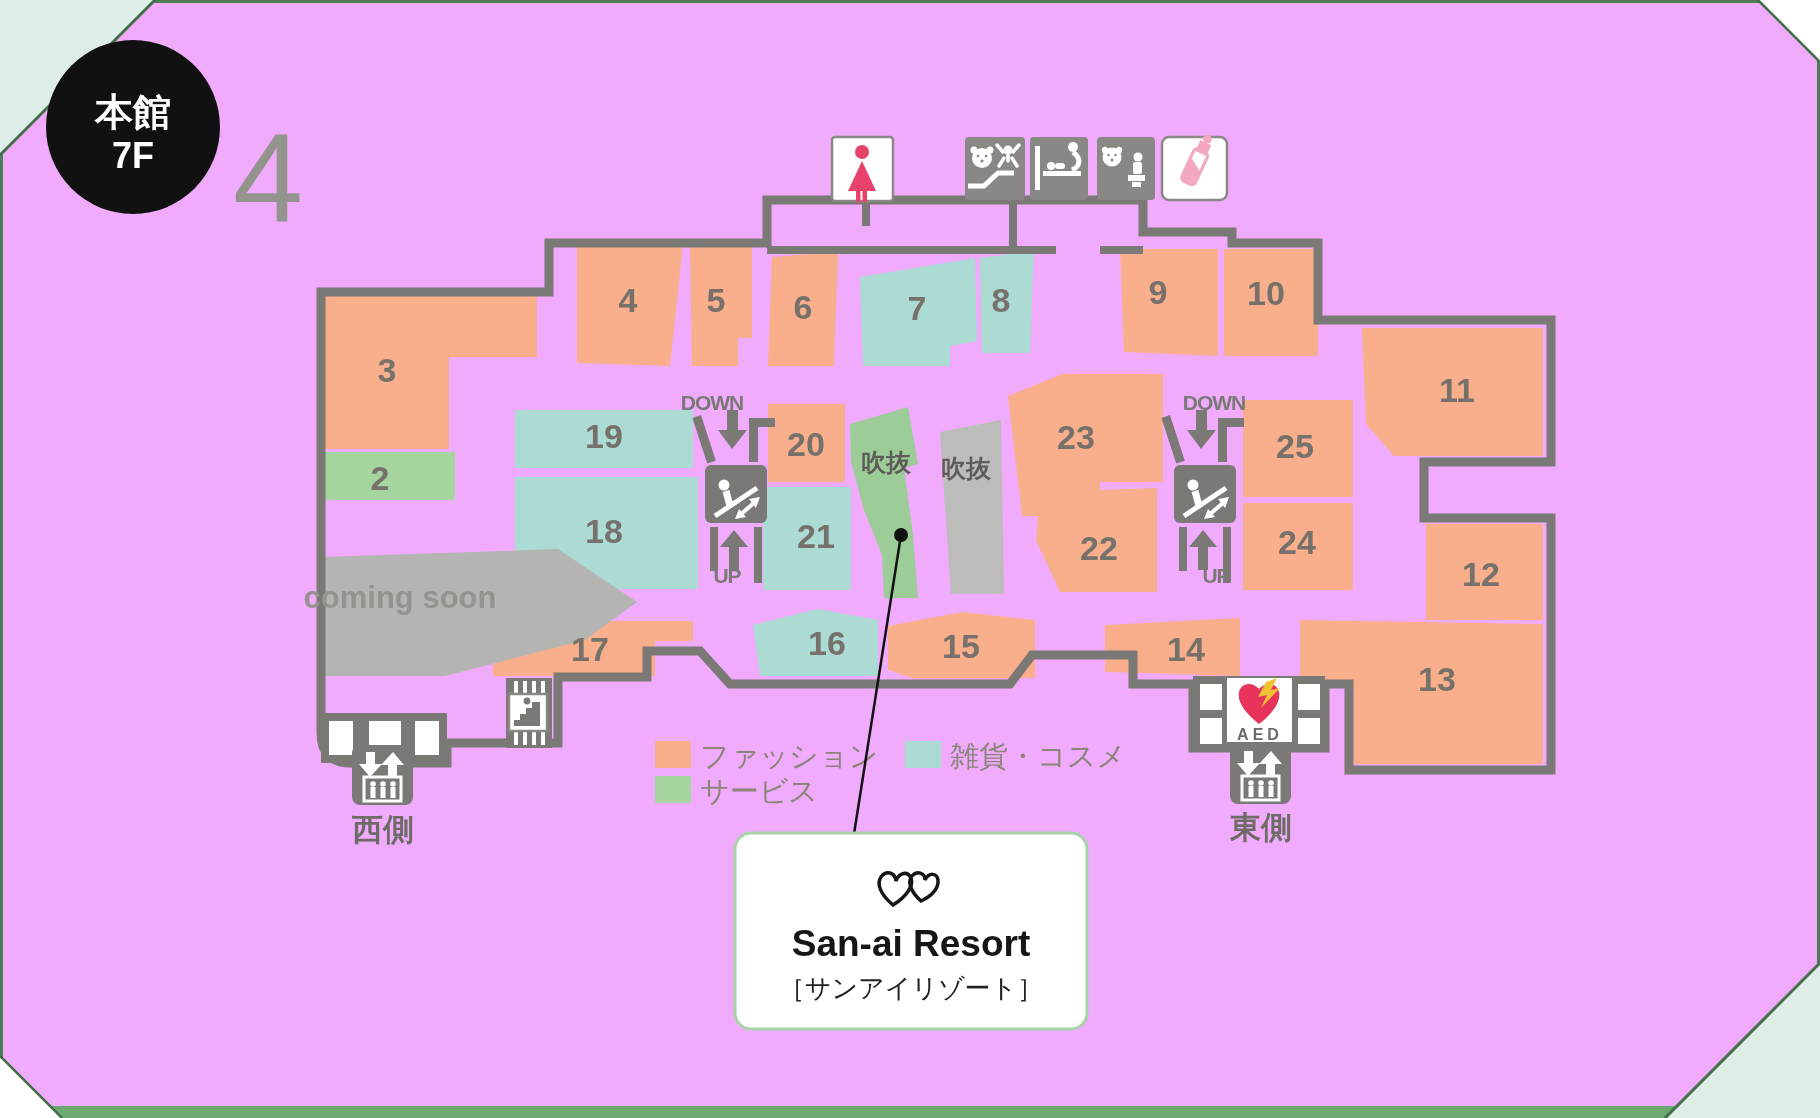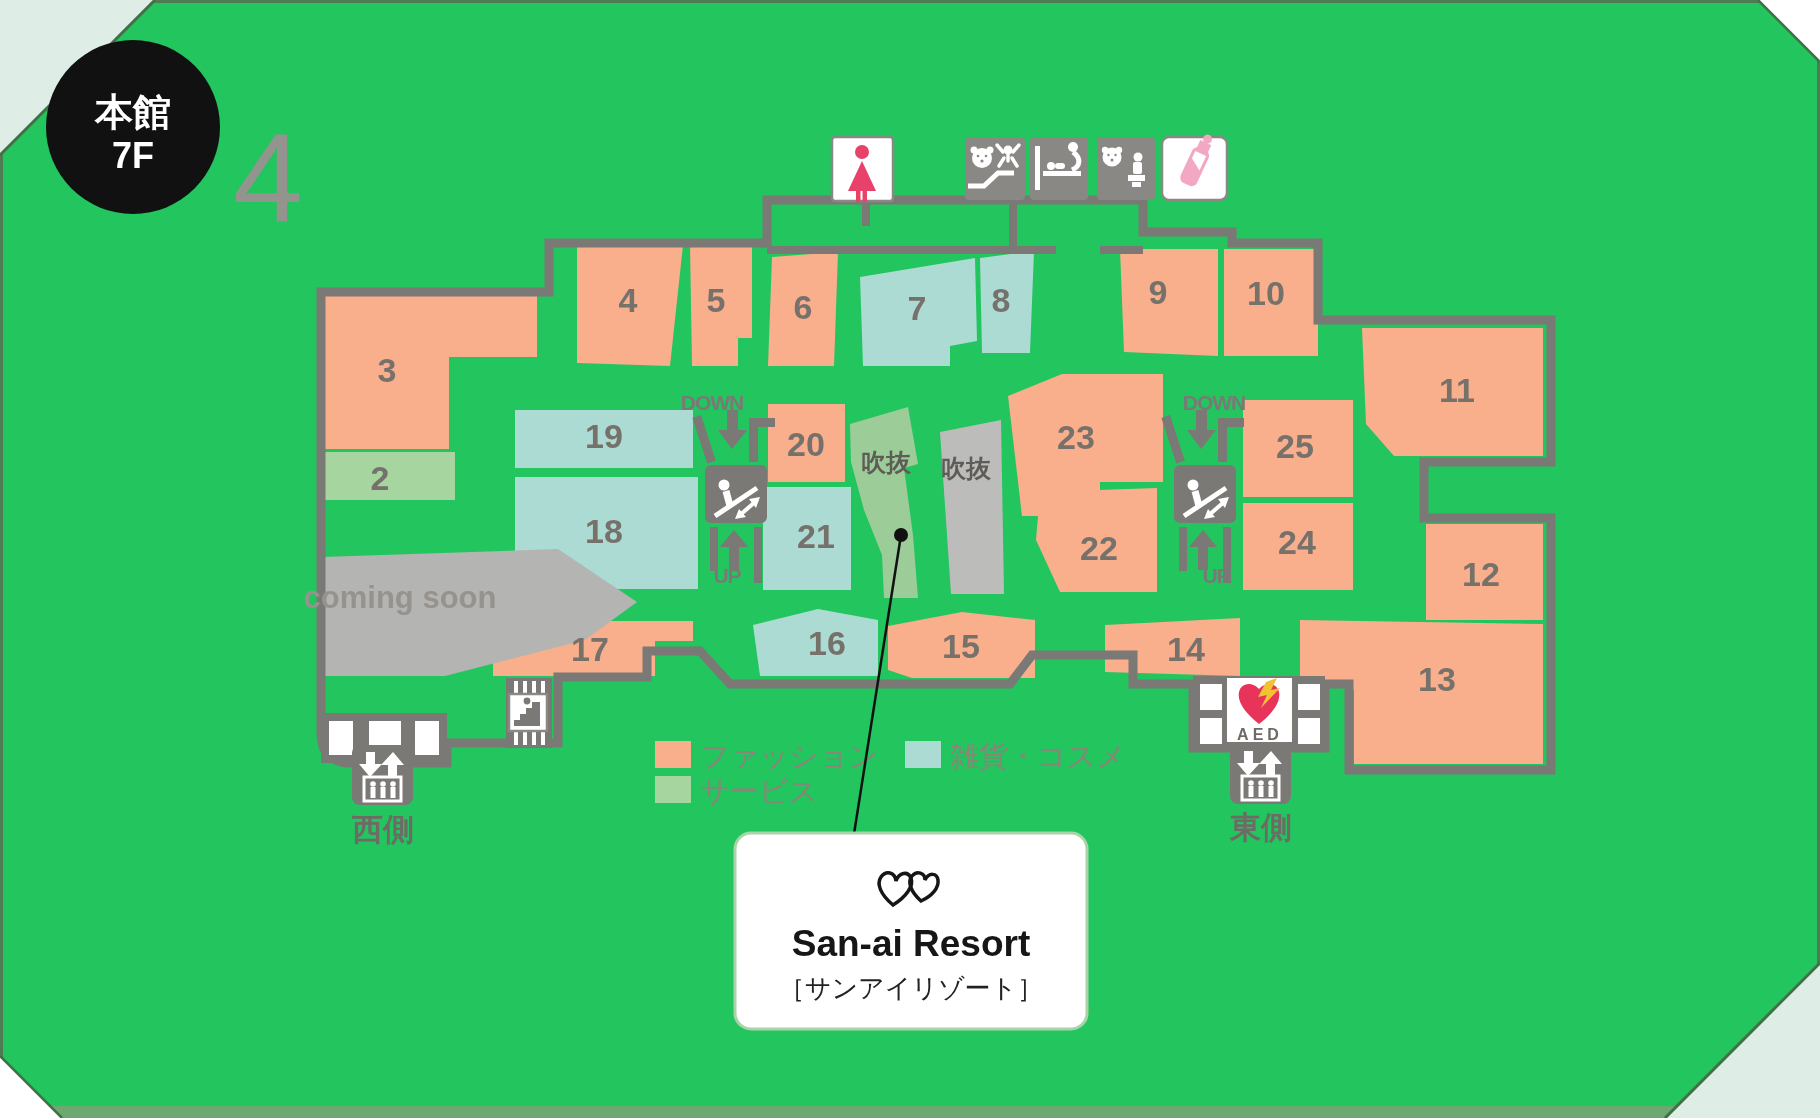--- a/index.html
+++ b/index.html
@@ -1,16 +1,16 @@
 <!DOCTYPE html>
 <html><head>
 <meta charset="utf-8">
 <style>
   html,body{margin:0;padding:0;background:#fff;}
-  .stage{position:relative;width:1820px;height:1118px;background:#22c55e;overflow:hidden;
+  .stage{position:relative;width:1820px;height:1118px;background:#f0abfc;overflow:hidden;
          font-family:"Liberation Sans","DejaVu Sans",sans-serif;}
   svg{position:absolute;left:0;top:0;}
   text{font-family:"Liberation Sans","DejaVu Sans",sans-serif;}
   .zl{font-size:34px;font-weight:bold;fill:#76716B;text-anchor:middle;}
   .updown{font-size:21px;font-weight:bold;fill:#7B7975;text-anchor:middle;letter-spacing:-1px;}
   .atrium-t{font-size:25px;font-weight:bold;fill:#5F5C58;text-anchor:middle;}
   .side-label{font-size:31px;font-weight:bold;fill:#6E6B66;text-anchor:middle;}
   .coming{font-size:31px;font-weight:bold;fill:#96938E;text-anchor:middle;}
   .legend-t{font-size:29px;fill:#8B8479;}
   .hdr-jp{font-size:38px;fill:#ffffff;text-anchor:middle;font-weight:600;}

